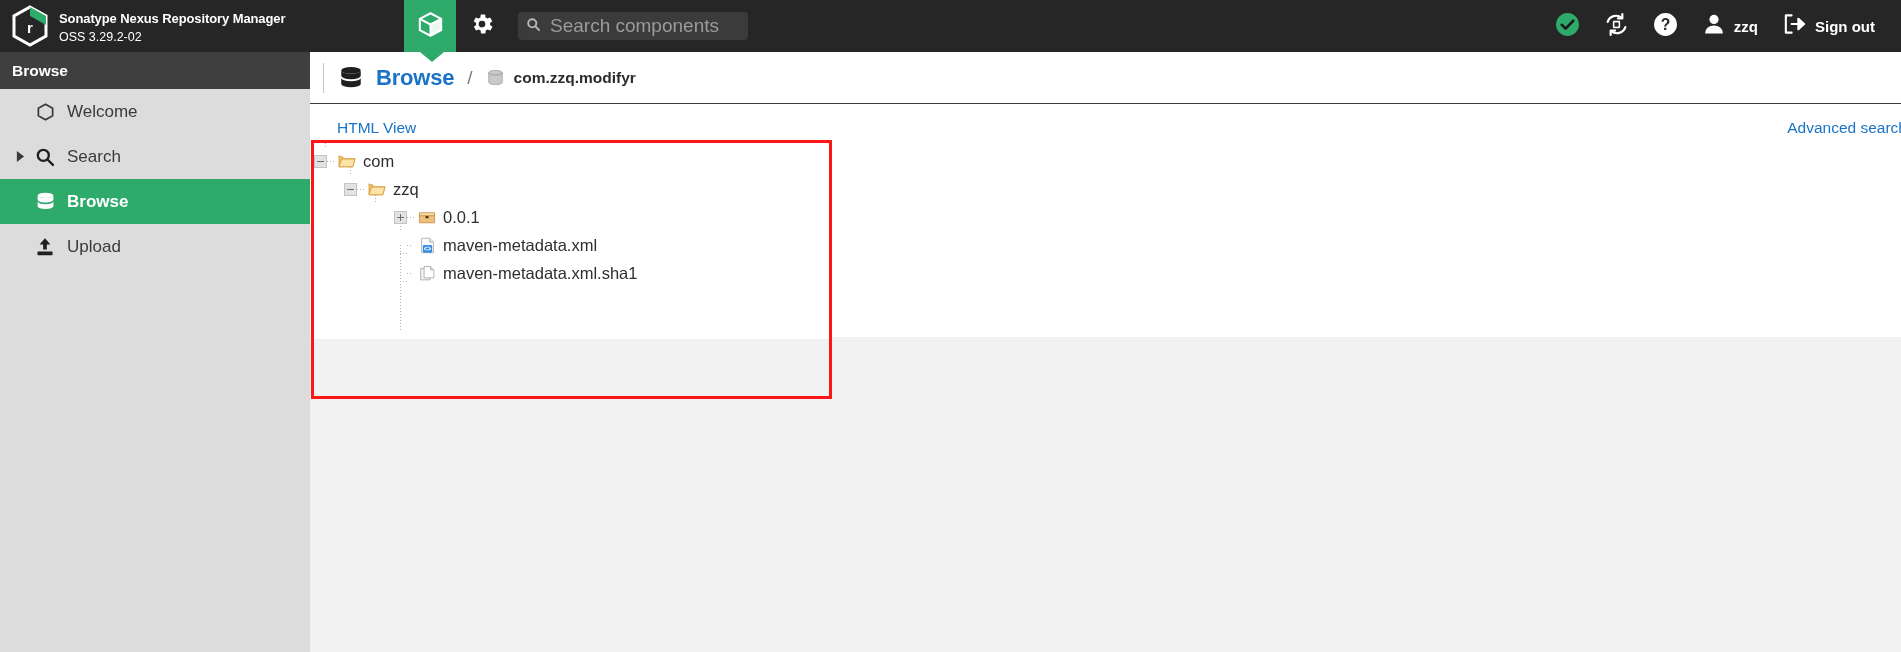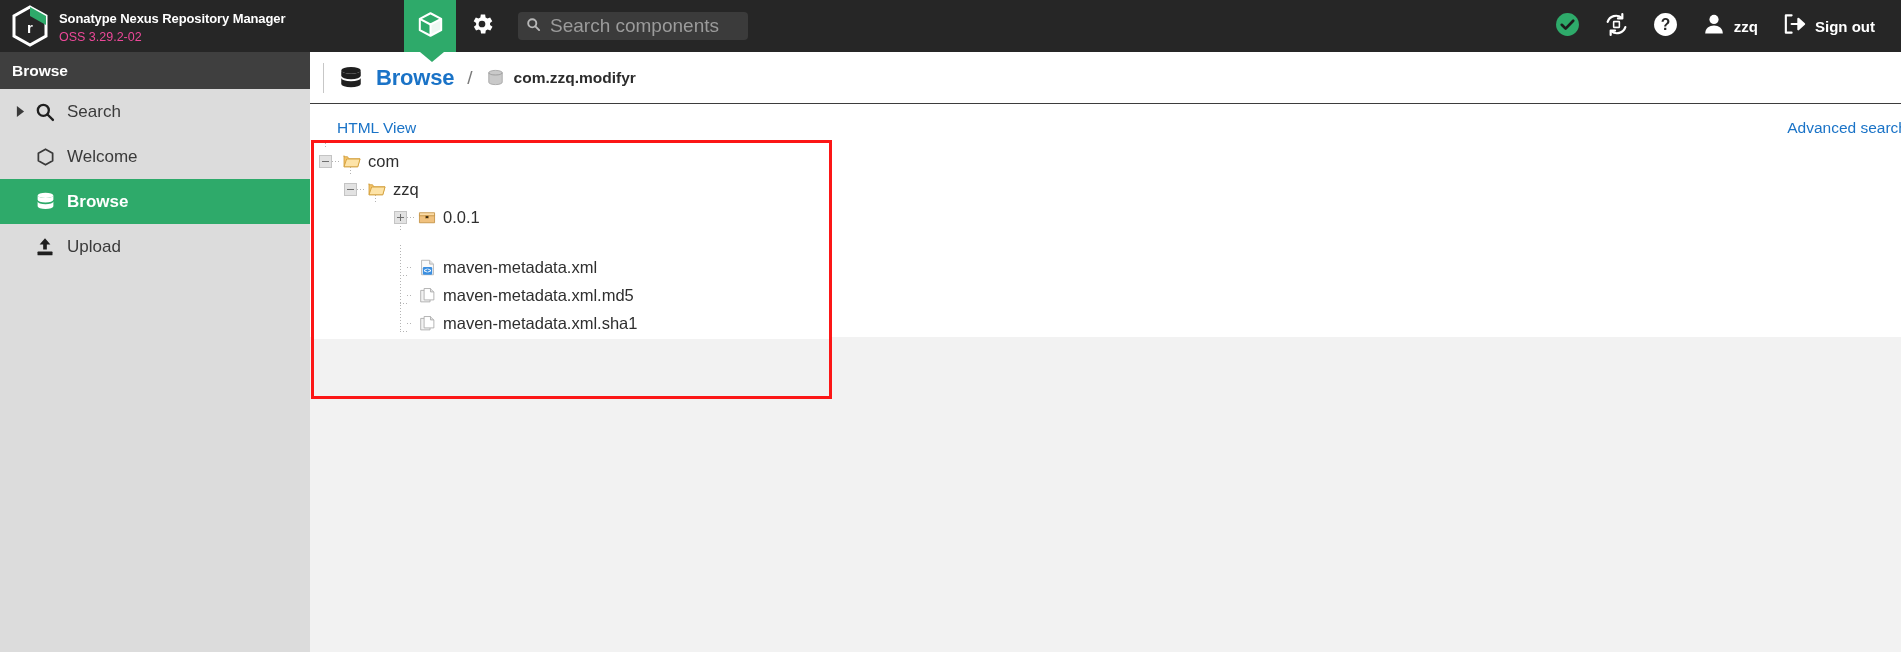--- a/index.html
+++ b/index.html
@@ -23,21 +23,21 @@
     height: 52px; padding-left: 10px;
     width: 404px; flex: 0 0 404px;
   }
   .brand-logo { width: 40px; height: 42px; flex: 0 0 40px; margin-right: 9px; }
   .brand-text { display: flex; flex-direction: column; justify-content: center; }
   .brand-title {
     color: #ffffff; font-size: 13px; font-weight: bold;
     line-height: 21px; letter-spacing: -0.1px; white-space: nowrap;
   }
   .brand-sub {
-    color: #ec4899; font-size: 12.5px; line-height: 15px;
+    color: #ffffff; font-size: 12.5px; line-height: 15px;
     margin-top: 1px; white-space: nowrap;
   }
 
   .hdr-tile {
     width: 52px; height: 52px; flex: 0 0 52px;
     display: flex; align-items: center; justify-content: center;
   }
   .hdr-tile.active { background: #2eaa6a; }
 
   .search-wrap {
@@ -324,42 +324,42 @@
   </div>
 </div>
 
 <div class="sidebar">
 
   <div class="sidebar-header">
     <span class="t">Browse</span>
   </div>
 
   <div class="nav-item">
+    <span class="caret"></span>
+    <span class="nav-ico">
+      <svg width="19" height="20" viewBox="0 0 24 24" fill="none" stroke="#3a3a3a" stroke-width="2.2">
+        <path d="M12 2.2 L21 7.2 L21 16.8 L12 21.8 L3 16.8 L3 7.2 Z" stroke-linejoin="round"></path>
+      </svg>
+    </span>
+    <span class="nav-lbl">Welcome</span>
+  </div>
+
+  <div class="nav-item">
     <span class="caret">
       <svg width="9" height="11" viewBox="0 0 10 12">
           <path d="M1 0 L9 6 L1 12 Z" fill="#3a3a3a"></path>
         </svg>
     </span>
     <span class="nav-ico">
       <svg width="20" height="20" viewBox="0 0 24 24" fill="none" stroke="#1f1f1f" stroke-width="2.8">
         <circle cx="10" cy="10" r="6.6"></circle>
         <line x1="15" y1="15" x2="21.5" y2="21.5" stroke-linecap="round"></line>
       </svg>
     </span>
     <span class="nav-lbl">Search</span>
-  </div>
-
-  <div class="nav-item">
-    <span class="caret"></span>
-    <span class="nav-ico">
-      <svg width="19" height="20" viewBox="0 0 24 24" fill="none" stroke="#3a3a3a" stroke-width="2.2">
-        <path d="M12 2.2 L21 7.2 L21 16.8 L12 21.8 L3 16.8 L3 7.2 Z" stroke-linejoin="round"></path>
-      </svg>
-    </span>
-    <span class="nav-lbl">Welcome</span>
   </div>
 
   <div class="nav-item selected">
     <span class="caret"></span>
     <span class="nav-ico">
       <svg width="21" height="21" viewBox="0 0 24 24" fill="#ffffff">
         <ellipse cx="12" cy="5" rx="9" ry="3.1"></ellipse>
         <path d="M3 5 L3 10 A9 3.1 0 0 0 21 10 L21 5 A9 3.1 0 0 1 3 5 Z"></path>
         <path d="M3 12 L3 17.5 A9 3.1 0 0 0 21 17.5 L21 12 A9 3.1 0 0 1 3 12 Z"></path>
       </svg>
@@ -417,21 +417,21 @@
     <div class="tree-grey"></div>
 
     <div class="tree-inner">
 
       <div class="vline" style="left:11px;  top:0px;  height:4px;"></div>
       <div class="vline" style="left:36px;  top:18px; height:14px;"></div>
       <div class="vline" style="left:61px;  top:46px; height:14px;"></div>
       <div class="vline" style="left:86px;  top:74px; height:14px;"></div>
       <div class="vline" style="left:86px;  top:102px; height:86px;"></div>
 
-      <div class="tree-row" style="padding-left:5px;">
+      <div class="tree-row" style="">
         <span class="toggle">
           <span class="h"></span>
         </span>
         <span class="connector">
           <span class="hline" style="left:0;width:8px;"></span>
         </span>
         <span class="row-ico">
           <svg width="18" height="16" viewBox="0 0 20 18">
             <path d="M1 3 L1 15.5 L16.5 15.5 L19 6.5 L6.5 6.5 L5 4.2 L1 4.2 Z" fill="#f5c46a" stroke="#cf9a33" stroke-width="0.9" stroke-linejoin="round"></path>
             <path d="M1 15.5 L4 6.8 L19 6.8 L16.5 15.5 Z" fill="#fde3a7" stroke="#cf9a33" stroke-width="0.9" stroke-linejoin="round"></path>
@@ -468,68 +468,52 @@
         <span class="row-ico">
           <svg width="18" height="16" viewBox="0 0 20 18">
             <path d="M1.5 6.5 L18.5 6.5 L18.5 15.5 L1.5 15.5 Z" fill="#f0c17e" stroke="#c08d3e" stroke-width="0.9"></path>
             <path d="M1.5 4.2 L18.5 4.2 L18.5 7.6 L1.5 7.6 Z" fill="#fbdca8" stroke="#c08d3e" stroke-width="0.9"></path>
             <rect x="8.2" y="7.9" width="3.6" height="2.3" fill="#d9a košu" stroke="#c08d3e" stroke-width="0.8"></rect>
           </svg>
         </span>
         <span class="row-lbl">0.0.1</span>
       </div>
 
-      <div class="tree-row" style="padding-left:80px;margin-top:22px;">
+      <div class="tree-row" style="padding-left:80px;">
         <span class="nub">
           <span class="hline" style="left:6px;width:7px;"></span>
         </span>
         <span class="connector">
           <span class="hline" style="left:0;width:6px;"></span>
         </span>
         <span class="row-ico">
           <svg width="17" height="17" viewBox="0 0 20 20">
             <path d="M3 1.5 L12.5 1.5 L17 6 L17 18.5 L3 18.5 Z" fill="#fafafa" stroke="#b0b0b0" stroke-width="1"></path>
             <path d="M12.5 1.5 L12.5 6 L17 6" fill="#e2e2e2" stroke="#b0b0b0" stroke-width="1"></path>
             <rect x="4.5" y="9.5" width="11" height="9" rx="1.4" fill="#3b8fe0"></rect>
             <text x="10" y="16.6" font-size="7.6" font-weight="bold" fill="#ffffff" text-anchor="middle" font-family="Liberation Sans, sans-serif">&lt;&gt;</text>
           </svg>
         </span>
         <span class="row-lbl">maven-metadata.xml</span>
       </div>
 
+
       <div class="tree-row" style="padding-left:80px;">
         <span class="nub">
           <span class="hline" style="left:6px;width:7px;"></span>
         </span>
         <span class="connector">
           <span class="hline" style="left:0;width:6px;"></span>
         </span>
         <span class="row-ico">
           <svg width="17" height="17" viewBox="0 0 20 20">
             <path d="M2 4 L9.5 4 L13 7.5 L13 17.5 L2 17.5 Z" fill="#f2f2f2" stroke="#a9a9a9" stroke-width="1"></path>
             <path d="M6 1.8 L13.5 1.8 L17.5 5.8 L17.5 15.2 L6 15.2 Z" fill="#ffffff" stroke="#a9a9a9" stroke-width="1"></path>
             <path d="M13.5 1.8 L13.5 5.8 L17.5 5.8" fill="#e0e0e0" stroke="#a9a9a9" stroke-width="1"></path>
           </svg>
         </span>
-        <span class="row-lbl">maven-metadata.xml.md5</span>
-      </div>
-
-      <div class="tree-row" style="padding-left:80px;">
-        <span class="nub">
-          <span class="hline" style="left:6px;width:7px;"></span>
-        </span>
-        <span class="connector">
-          <span class="hline" style="left:0;width:6px;"></span>
-        </span>
-        <span class="row-ico">
-          <svg width="17" height="17" viewBox="0 0 20 20">
-            <path d="M2 4 L9.5 4 L13 7.5 L13 17.5 L2 17.5 Z" fill="#f2f2f2" stroke="#a9a9a9" stroke-width="1"></path>
-            <path d="M6 1.8 L13.5 1.8 L17.5 5.8 L17.5 15.2 L6 15.2 Z" fill="#ffffff" stroke="#a9a9a9" stroke-width="1"></path>
-            <path d="M13.5 1.8 L13.5 5.8 L17.5 5.8" fill="#e0e0e0" stroke="#a9a9a9" stroke-width="1"></path>
-          </svg>
-        </span>
         <span class="row-lbl">maven-metadata.xml.sha1</span>
       </div>
 
     </div>
   </div>
 
 </div>
 
 </body></html>

